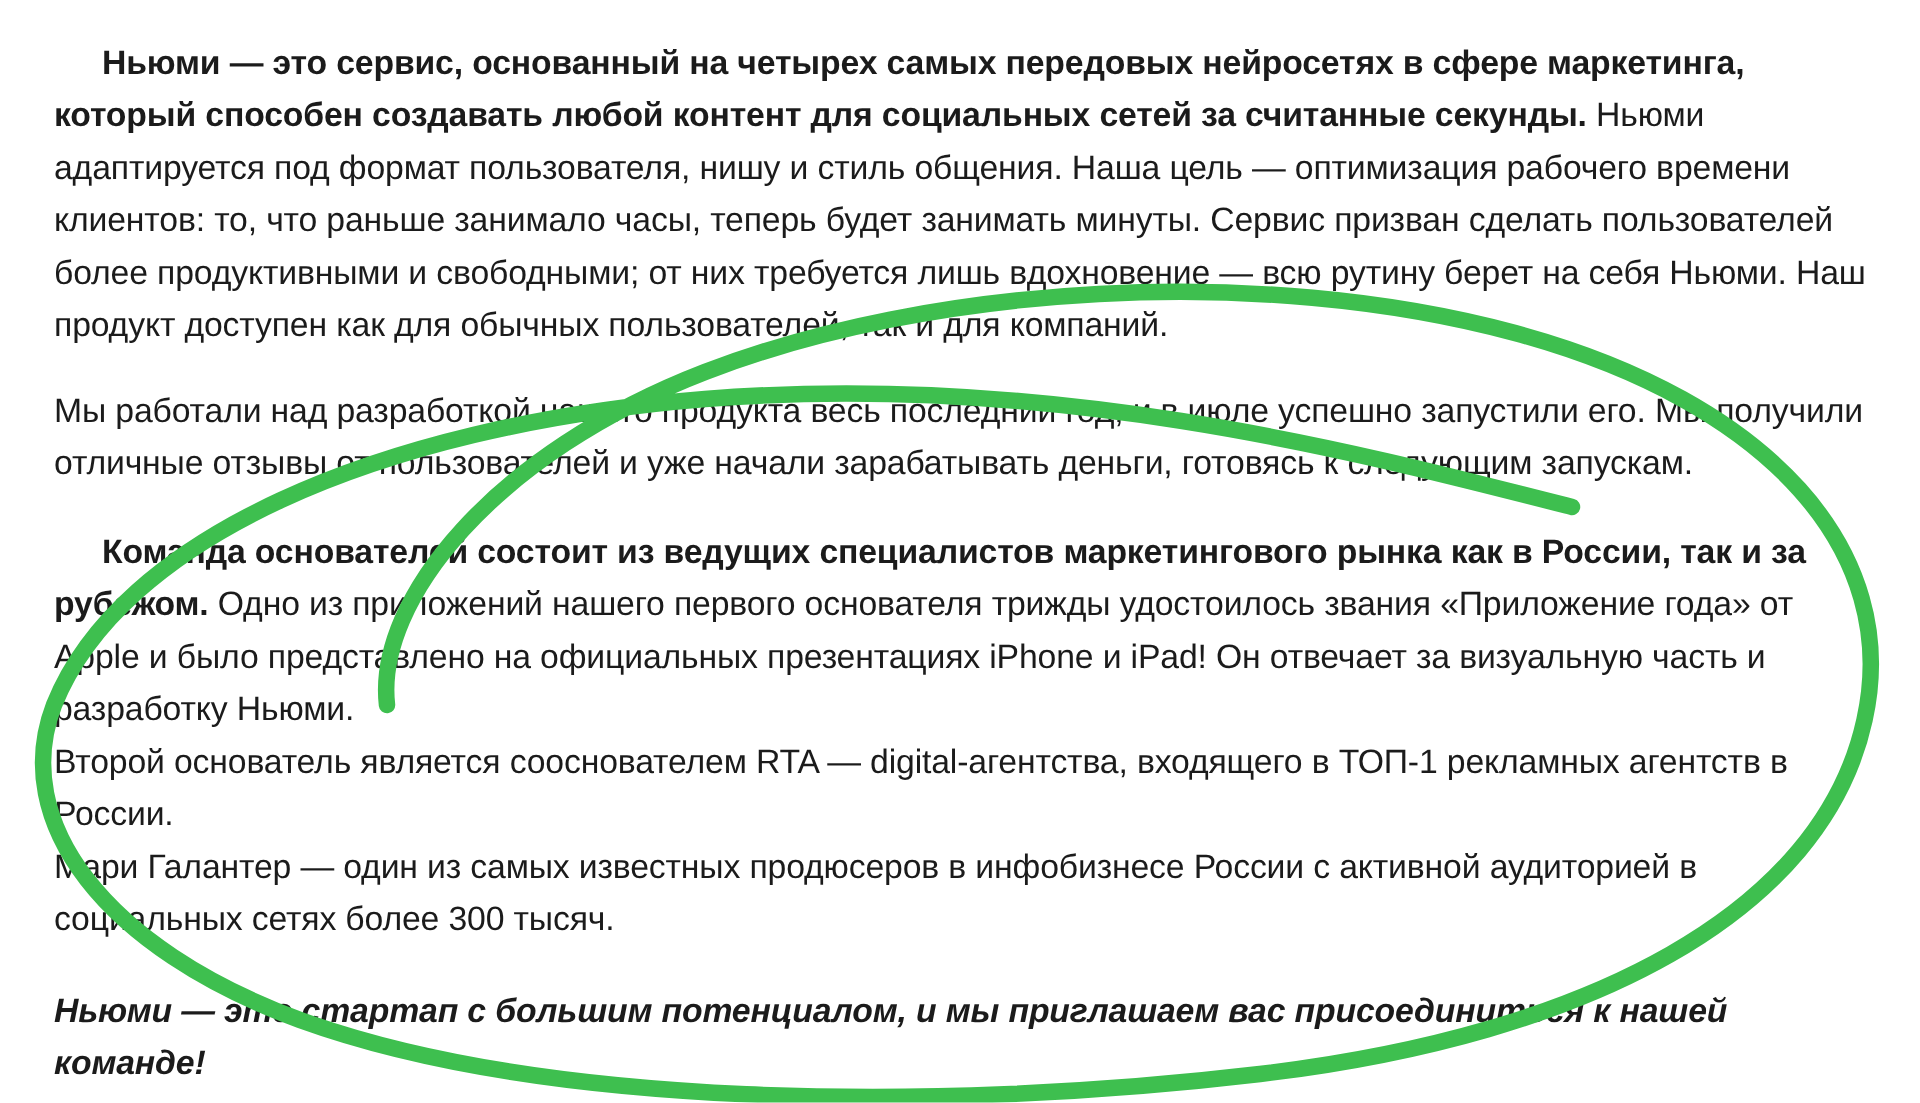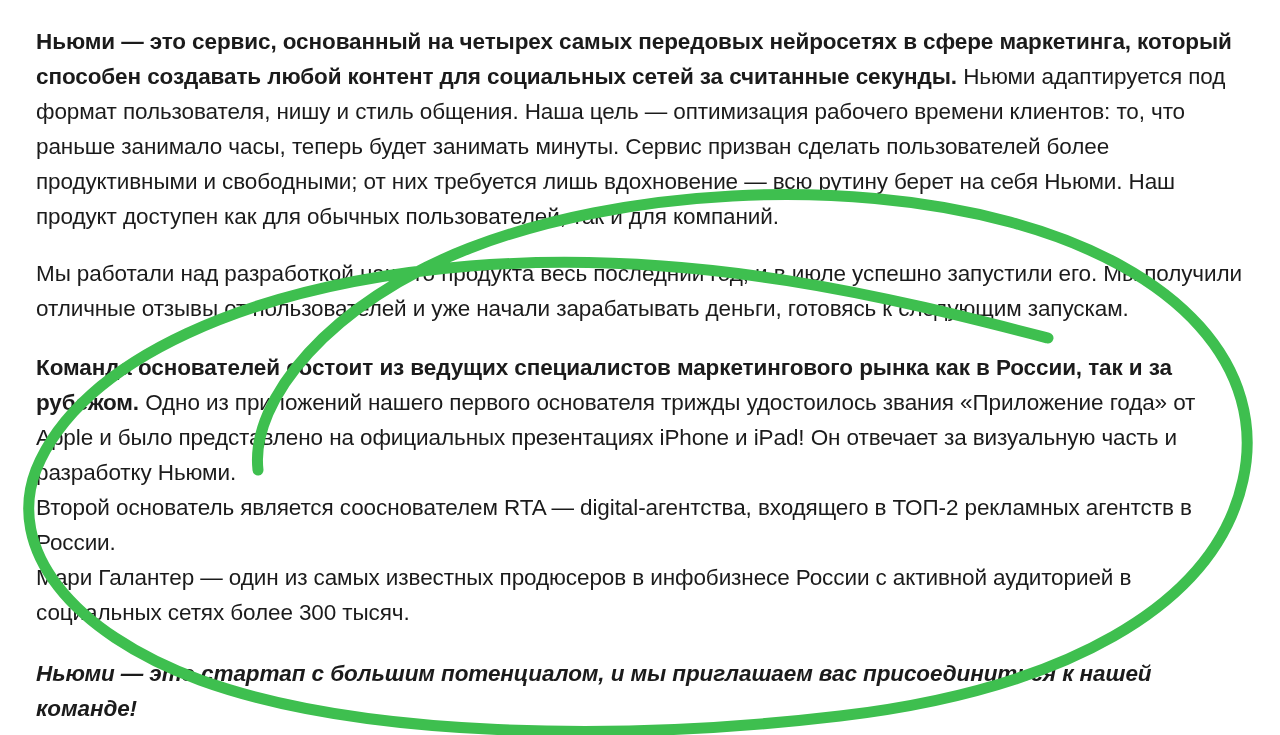--- a/index.html
+++ b/index.html
@@ -40,20 +40,21 @@
     margin-bottom: 0px;
   }
   .para-second {
     margin-bottom: 0px;
   }
   .para-mari {
     margin-bottom: 26px;
   }
   .bold {
     font-weight: bold;
+    margin-left: 32px;
   }
   .closing {
     font-weight: bold;
     font-style: italic;
   }
   #annotation {
     position: absolute;
     left: 0;
     top: 0;
     width: 1280px;
@@ -69,21 +70,21 @@
   <p class="para-intro">
     <span class="bold">Ньюми — это сервис, основанный на четырех самых передовых нейросетях в сфере маркетинга, который способен создавать любой контент для социальных сетей за считанные секунды.</span><span> Ньюми адаптируется под формат пользователя, нишу и стиль общения. Наша цель — оптимизация рабочего времени клиентов: то, что раньше занимало часы, теперь будет занимать минуты. Сервис призван сделать пользователей более продуктивными и свободными; от них требуется лишь вдохновение — всю рутину берет на себя Ньюми. Наш продукт доступен как для обычных пользователей, так и для компаний.</span>
   </p>
 
   <p class="para-work">Мы работали над разработкой нашего продукта весь последний год, и в июле успешно запустили его. Мы получили отличные отзывы от пользователей и уже начали зарабатывать деньги, готовясь к следующим запускам.</p>
 
   <p class="para-founders">
     <span class="bold">Команда основателей состоит из ведущих специалистов маркетингового рынка как в России, так и за рубежом.</span><span> Одно из приложений нашего первого основателя трижды удостоилось звания «Приложение года» от Apple и было представлено на официальных презентациях iPhone и iPad! Он отвечает за визуальную часть и разработку Ньюми.</span>
   </p>
 
-  <p class="para-second">Второй основатель является сооснователем RTA — digital-агентства, входящего в ТОП-2 рекламных агентств в России.</p>
+  <p class="para-second">Второй основатель является сооснователем RTA — digital-агентства, входящего в ТОП-1 рекламных агентств в России.</p>
 
   <p class="para-mari">Мари Галантер — один из самых известных продюсеров в инфобизнесе России с активной аудиторией в социальных сетях более 300 тысяч.</p>
 
   <p class="closing">Ньюми — это стартап с большим потенциалом, и мы приглашаем вас присоединиться к нашей команде!</p>
 
 </div>
 
 <svg id="annotation" viewBox="0 0 1280 735" xmlns="http://www.w3.org/2000/svg">
   <path d="M1048 338 C 900 300 700 248 470 266 C 250 284 80 360 36 470 C 6 548 70 632 200 680 C 360 738 620 742 840 716 C 1060 690 1215 608 1243 480 C 1268 368 1180 268 1010 222 C 840 176 620 190 470 248 C 330 302 250 400 258 470" fill="none" stroke="#3ebf4f" stroke-width="11" stroke-linecap="round" stroke-linejoin="round"></path>
 </svg>

